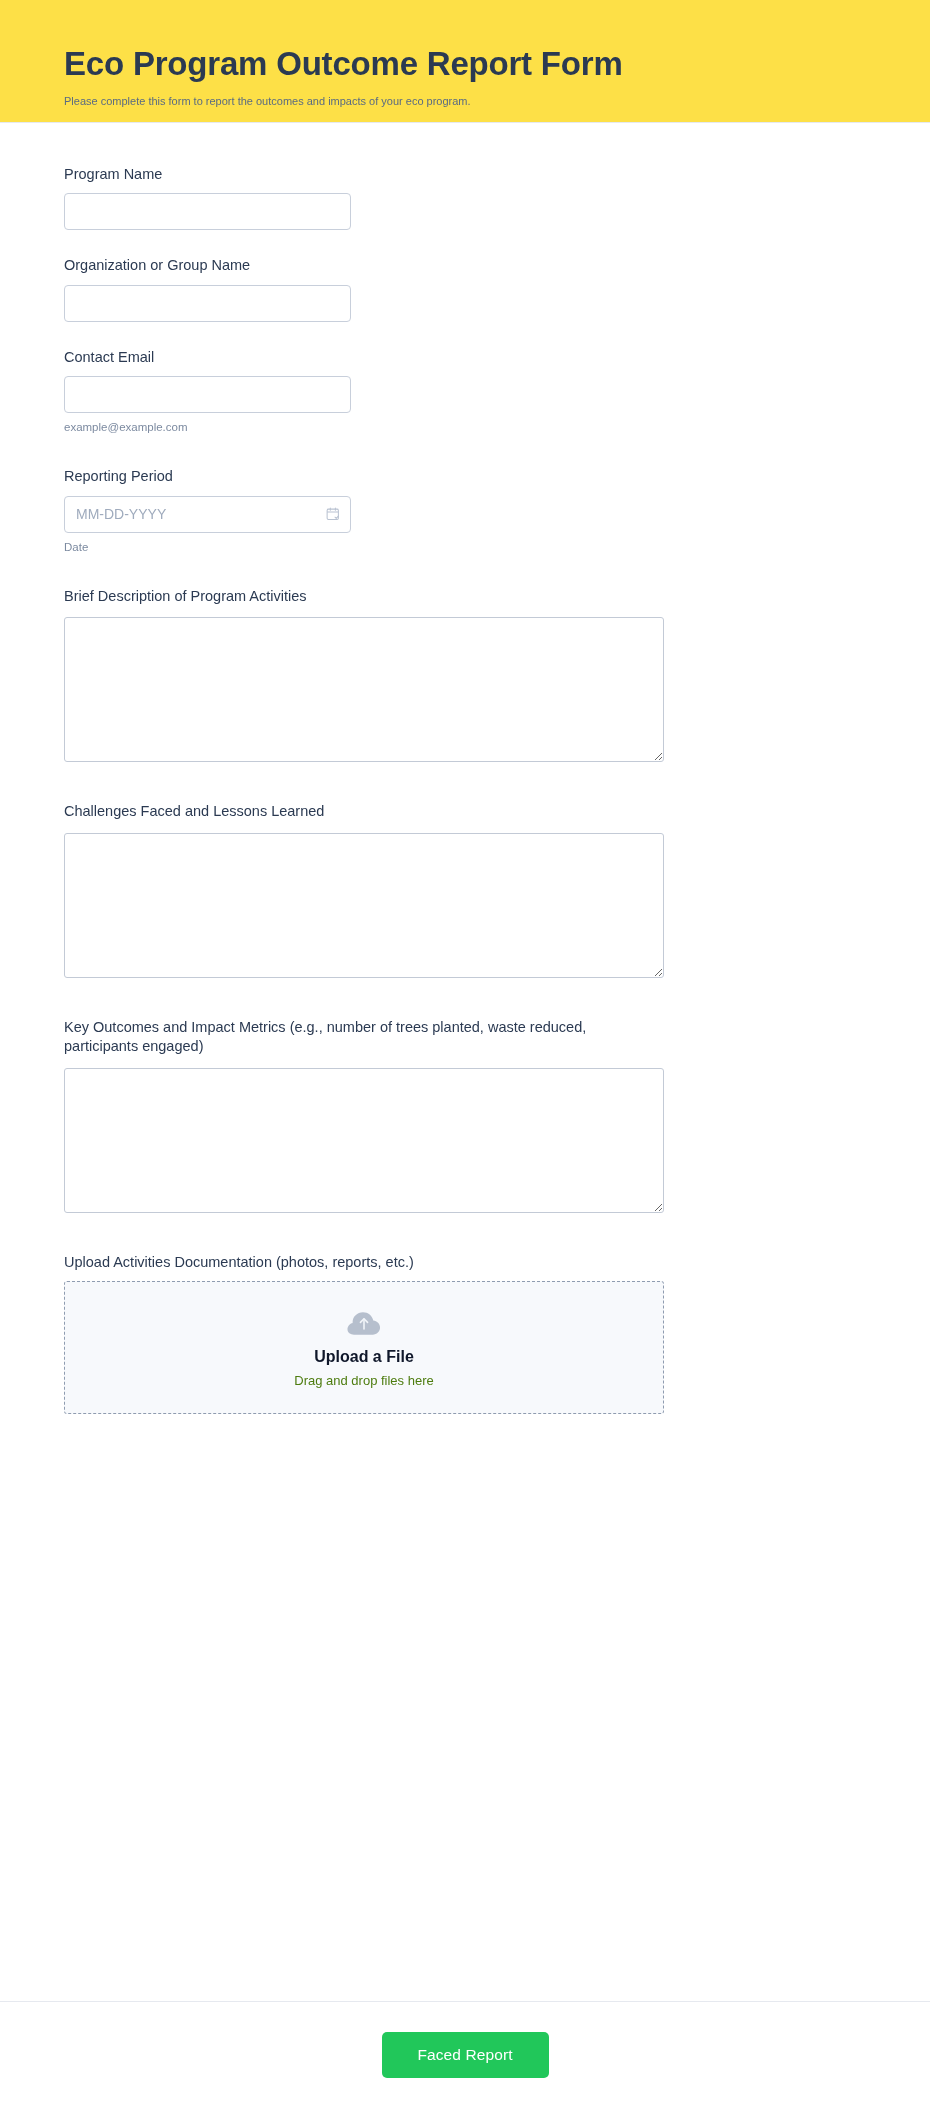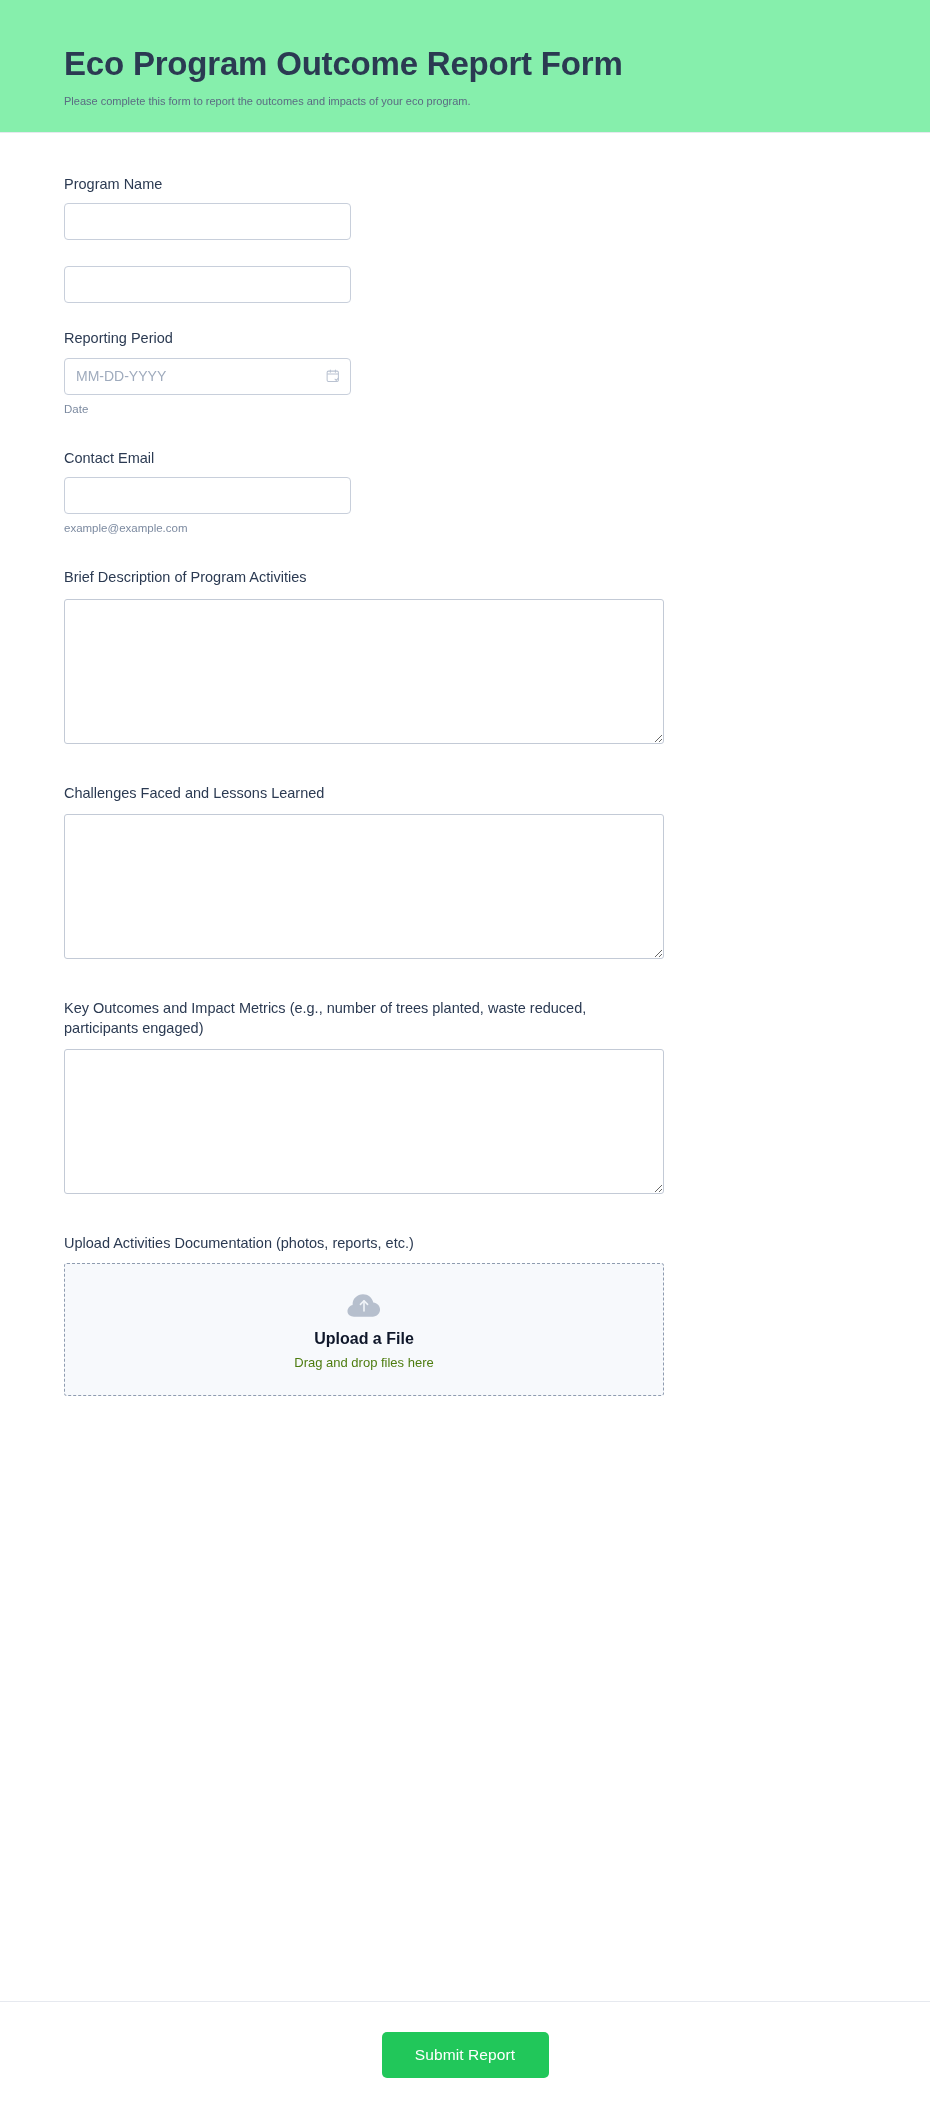--- a/index.html
+++ b/index.html
@@ -21,23 +21,23 @@
     width: 930px;
     min-height: 2118px;
     background: #ffffff;
     position: relative;
     display: flex;
     flex-direction: column;
   }
 
   
   .form-header {
-    padding: 44px 64px 22px 64px;
+    padding: 44px 64px 12px 64px;
     border-bottom: 1px solid #e6e9ef;
-    background: #86efac;
+    background: #fde047;
   }
   .form-title {
     margin: 0 0 10px 0;
     font-size: 33px;
     line-height: 1.2;
     font-weight: 700;
     color: #2b3a52;
     letter-spacing: -0.2px;
   }
   .form-subtitle {
@@ -211,43 +211,44 @@
   </header>
 
   <main class="form-body">
 
     <div class="field-block tight">
       <label class="field-label">Program Name</label>
       <input class="text-input" type="text" placeholder="" style="">
     </div>
 
     <div class="field-block tight">
+      <label class="field-label">Organization or Group Name</label>
       <input class="text-input" type="text" placeholder="" style="">
+    </div>
+
+    <div class="field-block">
+      <label class="field-label">Contact Email</label>
+      <input class="text-input" type="email" placeholder="" style="">
+      <span class="hint">example@example.com</span>
     </div>
 
     <div class="field-block">
       <label class="field-label">Reporting Period</label>
       <div class="date-wrap">
         <input class="text-input" type="text" placeholder="MM-DD-YYYY" style="">
         <svg class="calendar-icon" viewBox="0 0 16 16" fill="none" xmlns="http://www.w3.org/2000/svg">
           <rect x="1.2" y="2.8" width="12" height="11" rx="1.4" stroke="currentColor" stroke-width="1.1"></rect>
           <path d="M1.2 5.9h12" stroke="currentColor" stroke-width="1.1"></path>
           <path d="M4.6 1.5v2.4M10.0 1.5v2.4" stroke="currentColor" stroke-width="1.1" stroke-linecap="round"></path>
           <path d="M9.6 11.4l1.3 1.3 2.5-2.6" stroke="currentColor" stroke-width="1.1" stroke-linecap="round" stroke-linejoin="round"></path>
         </svg>
       </div>
       <span class="hint">Date</span>
     </div>
 
-    <div class="field-block">
-      <label class="field-label">Contact Email</label>
-      <input class="text-input" type="email" placeholder="" style="">
-      <span class="hint">example@example.com</span>
-    </div>
-
     <div class="block-wide">
       <label class="field-label">Brief Description of Program Activities</label>
       <textarea class="textarea" placeholder="" style=""></textarea>
     </div>
 
     <div class="block-wide">
       <label class="field-label">Challenges Faced and Lessons Learned</label>
       <textarea class="textarea" placeholder="" style=""></textarea>
     </div>
 
@@ -265,16 +266,16 @@
           <path d="M16.2 14.3L20 10.5l3.8 3.8" stroke="#f2f5f9" stroke-width="1.7" stroke-linecap="round" stroke-linejoin="round"></path>
         </svg>
         <p class="upload-title">Upload a File</p>
         <p class="upload-sub">Drag and drop files here</p>
       </div>
     </div>
 
   </main>
 
   <footer class="form-footer">
-    <button class="submit-button" type="button">Submit Report</button>
+    <button class="submit-button" type="button">Faced Report</button>
   </footer>
 
 </div>
 
 </body></html>

